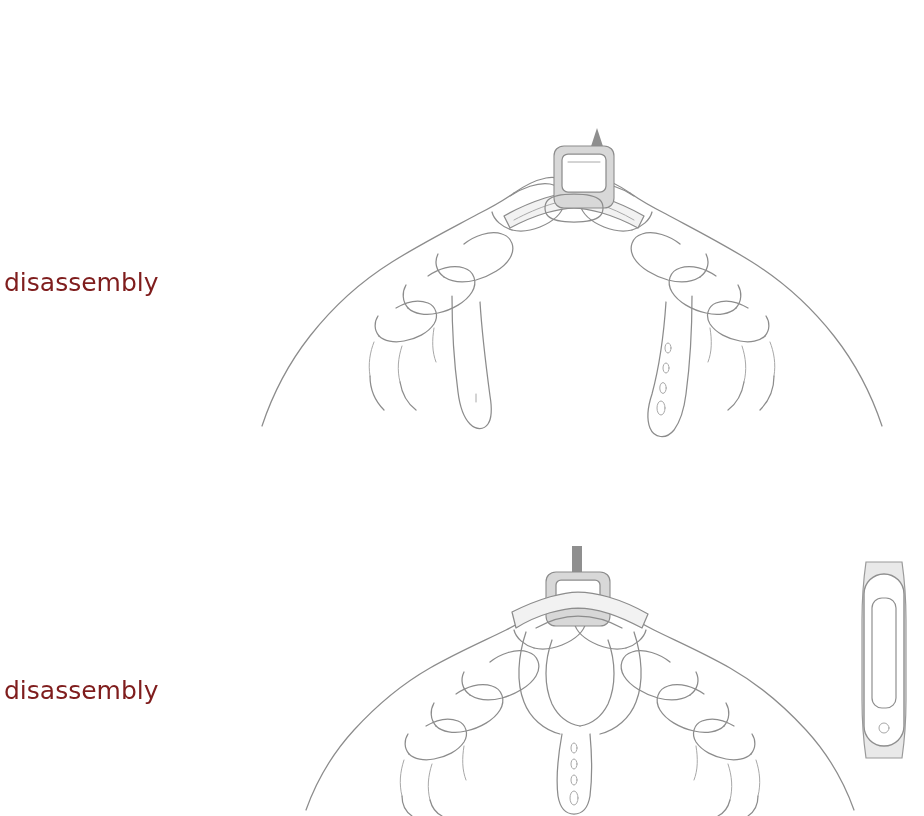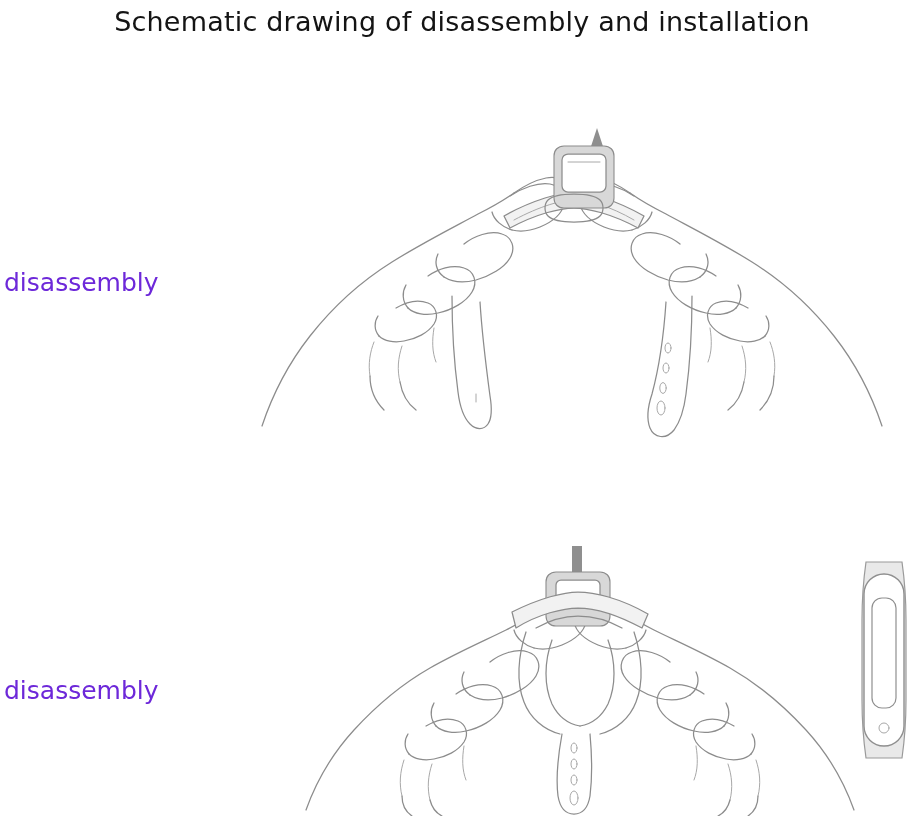--- a/index.html
+++ b/index.html
@@ -30,21 +30,21 @@
     font-size: 27px;
     font-weight: 400;
     letter-spacing: 0.2px;
     color: #141414;
     font-family: "DejaVu Sans", sans-serif;
   }
   .row-label {
     position: absolute;
     font-size: 25px;
     font-weight: 400;
-    color: #6d28d9;
+    color: #7f1d1d;
     font-family: "DejaVu Sans", sans-serif;
     white-space: nowrap;
   }
   #label-disassembly {
     left: 4px;
     top: 268px;
   }
   #label-installation {
     left: 4px;
     top: 676px;
@@ -123,21 +123,20 @@
     fill: #e9e9e9;
     stroke: #9a9a9a;
     stroke-width: 1.2;
   }
 </style>
 </head>
 <body>
 
 <div id="page">
 
-  <div class="title">Schematic drawing of disassembly and installation</div>
 
   <div class="row-label" id="label-disassembly">disassembly</div>
   <div class="row-label" id="label-installation">disassembly</div>
 
   <div class="figure" id="figure-disassembly">
     <svg width="640" height="340" viewBox="0 0 640 340">
 
       <g>
         <path class="arrow-up" d="M330 78 L345 32 L360 78 L350 78 L350 108 L340 108 L340 78 Z"></path>
       </g>

